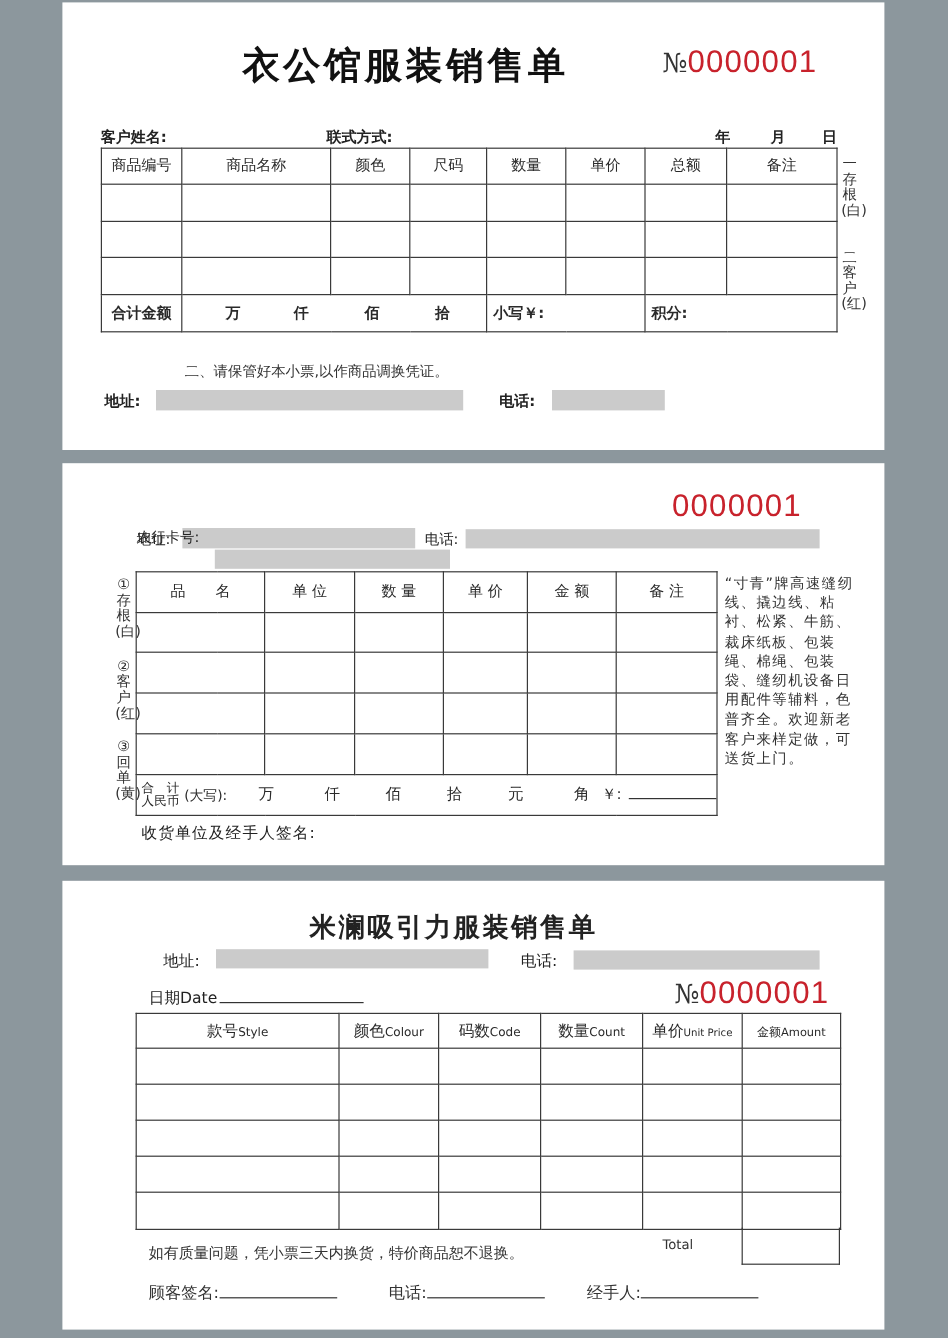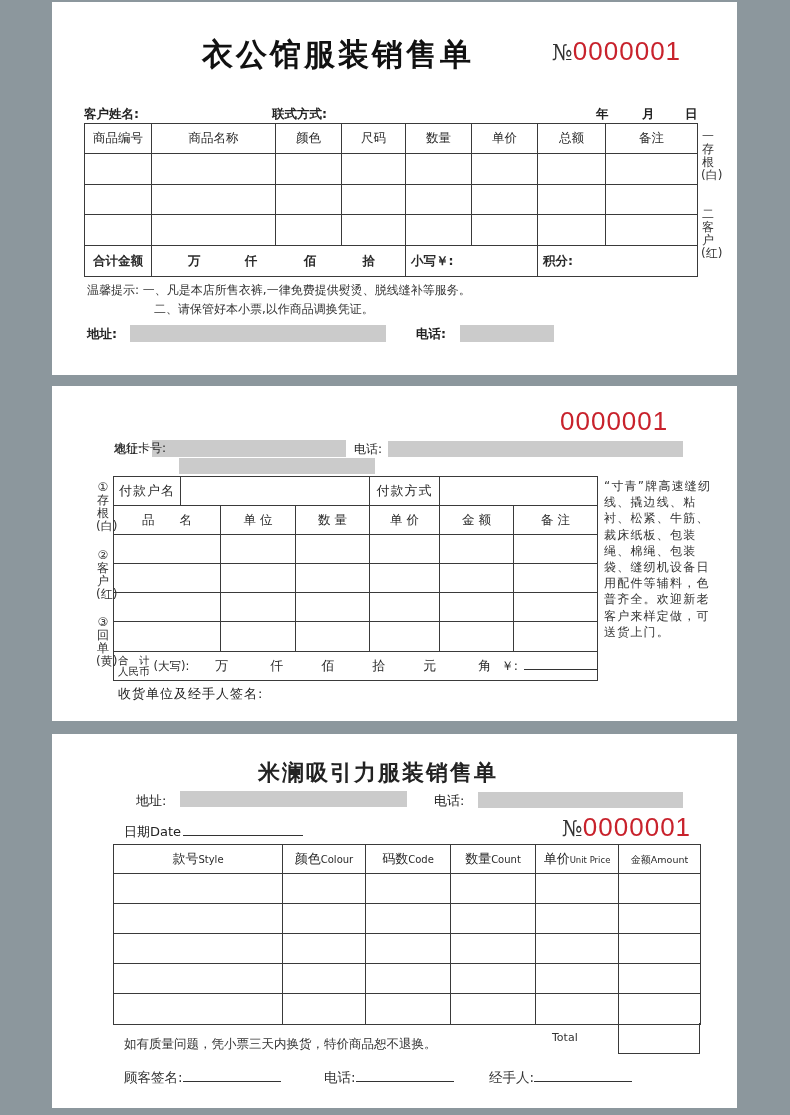--- a/index.html
+++ b/index.html
@@ -94,21 +94,20 @@
       </td>
       <td colspan="2" style="text-align:left; padding-left:5px; font-weight:bold;"><span>小写￥:</span></td>
       <td colspan="2" style="text-align:left; padding-left:5px; font-weight:bold;"><span>积分:</span></td>
     </tr>
   </tbody>
     </table>
 
   <div class="vtext" style="left:649px; top:128px;">一存根(白)</div>
   <div class="vtext" style="left:649px; top:206px;">二客户(红)</div>
 
-  <div class="abs" style="left:35px; top:280px; font-size:12px; color:#333;">温馨提示: 一、凡是本店所售衣裤,一律免费提供熨烫、脱线缝补等服务。</div>
   <div class="abs" style="left:102px; top:299px; font-size:12px; color:#333;">二、请保管好本小票,以作商品调换凭证。</div>
 
   <div class="abs" style="left:35px; top:324px; font-size:12.5px; font-weight:bold;">地址:</div>
   <div class="bar" style="left:78px; top:323px; width:256px; height:17px;"></div>
   <div class="abs" style="left:364px; top:324px; font-size:12.5px; font-weight:bold;">电话:</div>
   <div class="bar" style="left:408px; top:323px; width:94px; height:17px;"></div>
 </div>
 
 <div class="card" style="top:386px; height:335px;">
   <div class="abs red" style="left:508px; top:20px; font-size:26px; font-family:'Liberation Sans',sans-serif; letter-spacing:1px;">0000001</div>
@@ -124,26 +123,20 @@
     <colgroup>
       <col style="width:67px">
         <col style="width:40px">
         <col style="width:75px">
         <col style="width:74px">
       <col style="width:70px">
         <col style="width:74px">
         <col style="width:84px">
     </colgroup>
     <tbody>
-        <tr style="height:29px;">
-      <td style="font-size:13px; letter-spacing:1px;">付款户名</td>
-      <td colspan="3"></td>
-      <td style="font-size:13px; letter-spacing:1px;">付款方式</td>
-      <td colspan="2"></td>
-    </tr>
     <tr style="height:29px;">
       <td colspan="2">品　　名</td>
       <td>单 位</td>
       <td>数 量</td>
       <td>单 价</td>
       <td>金 额</td>
       <td>备 注</td>
     </tr>
     <tr style="height:29px;">
       <td colspan="2"></td>

